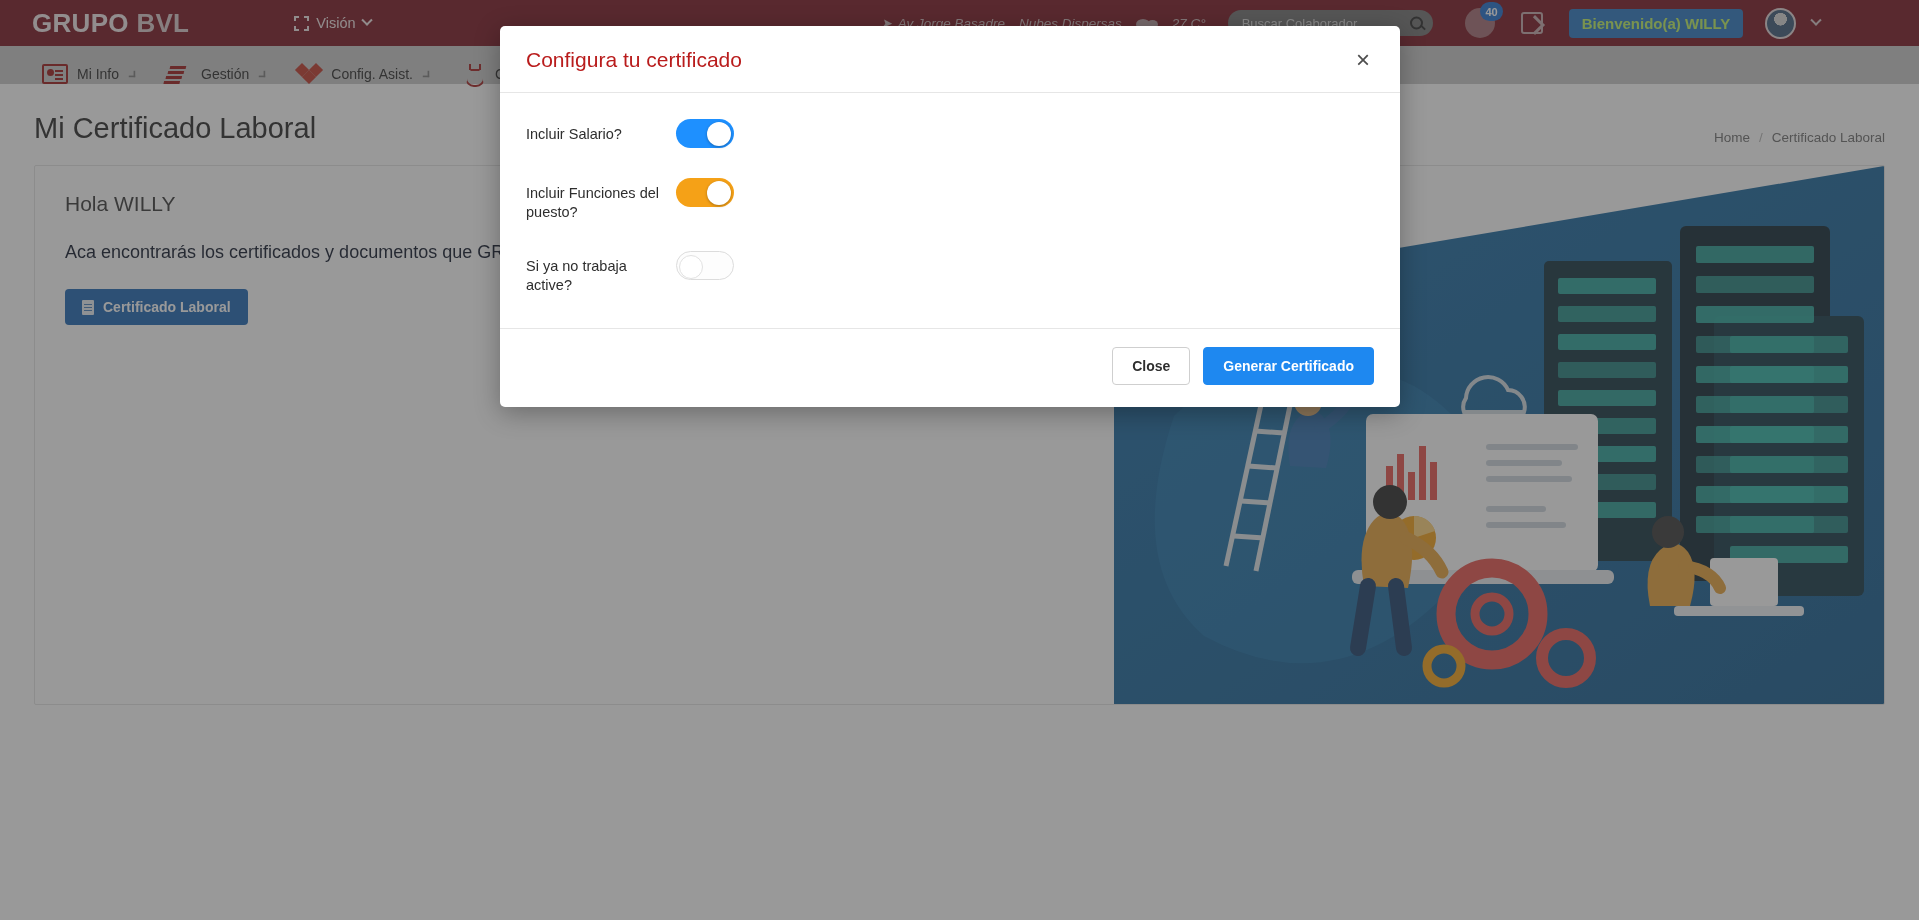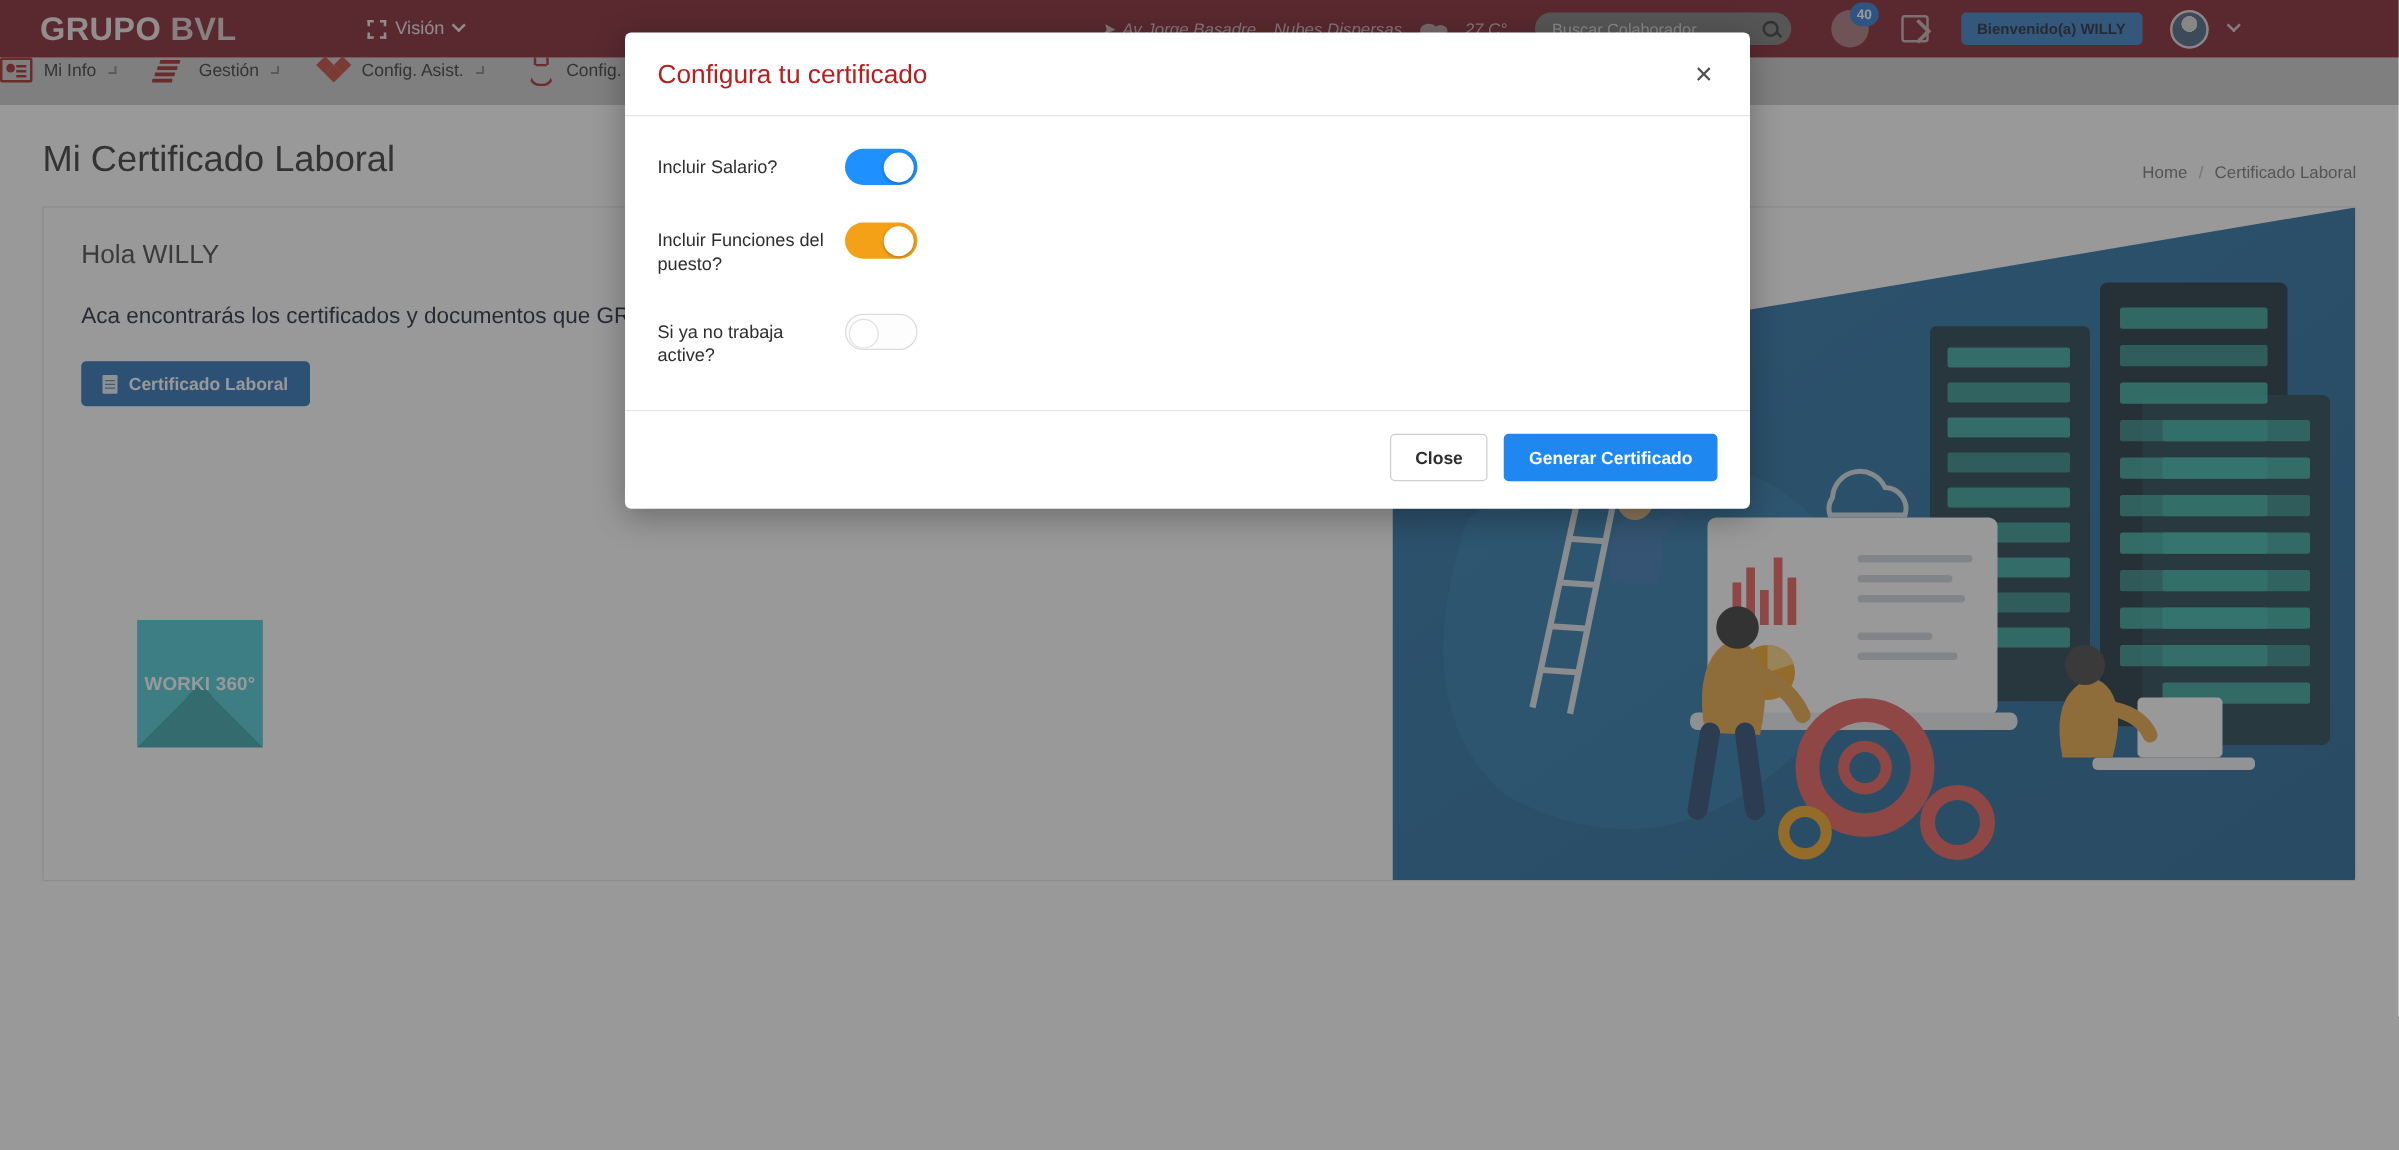--- a/index.html
+++ b/index.html
@@ -81,34 +81,34 @@
   .logout-ico {
     margin-left: 26px; width: 22px; height: 22px; border:2px solid #c4a9ac;
     border-radius:3px; position:relative;
   }
   .logout-ico::after {
     content:""; position:absolute; left:5px; top:4px; width:11px; height:11px;
     border-right:3px solid #c4a9ac; border-bottom:3px solid #c4a9ac;
     transform: rotate(-45deg);
   }
   .welcome {
-    margin-left: 26px; background: #2a78c2; color:#0f172a; font-size: 12px;
+    margin-left: 26px; background: #2a78c2; color:#bef264; font-size: 15px;
     font-weight: 600; padding: 6px 13px; border-radius: 4px; white-space: nowrap;
   }
   .avatar {
     margin-left: 22px; width: 31px; height: 31px; border-radius:50%;
     background: radial-gradient(circle at 50% 34%, #d8d8d8 0 28%, #3d5a79 29% 100%);
     border: 2px solid #e2d5d7;
   }
   .avatar-chev { margin-left: 16px; color:#d7c4c6; }
 
   
   .navbar {
-    height: 38px; background: #c8c8c8; display:flex; align-items:flex-start;
-    gap: 0;
+    height: 38px; background: #c8c8c8; display:flex; align-items:flex-end;
+    padding-left: 42px; gap: 0;
   }
   .navitem { display:flex; align-items:center; gap: 9px; margin-right: 30px; }
   .navitem .label { font-size: 14px; color:#2c2c2c; white-space: nowrap; }
   .navitem .chev-sm { color:#7d7d7d; transform: scale(.8); }
   .nav-ico { width: 26px; height: 20px; position: relative; flex: 0 0 auto; }
 
   
   .ico-idcard { border: 2.5px solid #9e1b1b; border-radius:2px; }
   .ico-idcard::before {
     content:""; position:absolute; left:3px; top:3px; width:7px; height:7px;
@@ -443,23 +443,20 @@
 
         <div class="card-inner">
           <div class="hola">Hola WILLY</div>
           <div class="desc">Aca encontrarás los certificados y documentos que GR</div>
           <button class="btn-cert">
             <span class="doc-ico"></span>
             <span>Certificado Laboral</span>
           </button>
         </div>
 
-        <div class="worki">
-          <span>WORKI 360°</span>
-        </div>
       </div>
     </div>
   </div>
 
   <div class="overlay"></div>
 
   <div class="modal">
     <div class="modal-head">
       <div class="modal-title">Configura tu certificado</div>
       <button class="modal-close">×</button>

